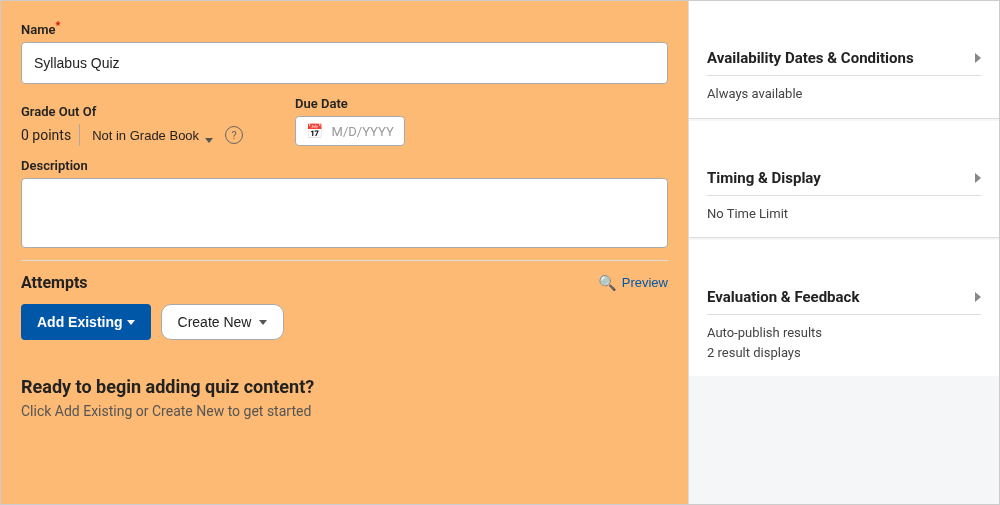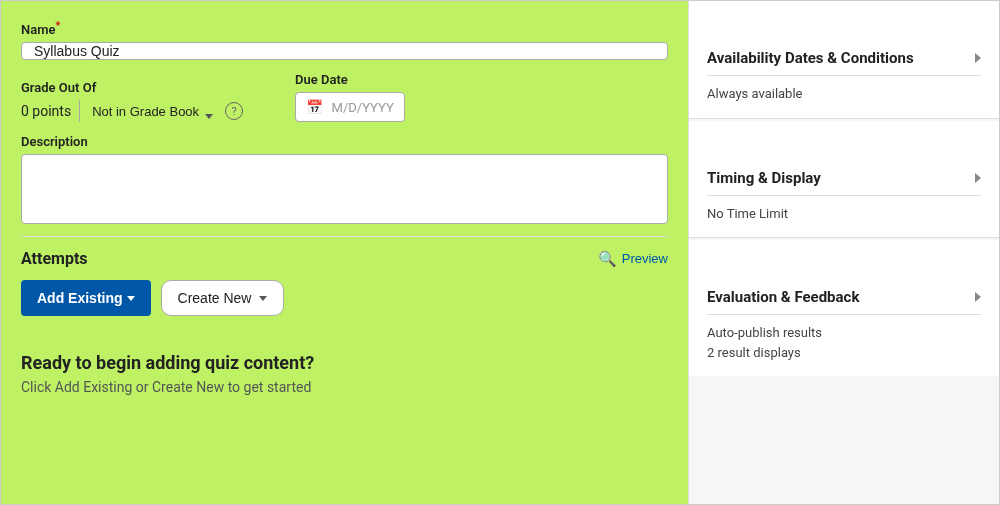--- a/index.html
+++ b/index.html
@@ -7,21 +7,21 @@
       font-family: -apple-system, BlinkMacSystemFont, 'Segoe UI', Roboto, sans-serif;
       background: #f0f0f0;
       display: flex;
       justify-content: center;
       align-items: center;
       min-height: 100vh;
     }
     .outer-container {
       width: 1000px;
       height: 505px;
-      background: #bef264;
+      background: #fdba74;
       border: 1px solid #ccc;
       display: flex;
       overflow: hidden;
     }
     
     .left-panel {
       flex: 1;
       padding: 18px 20px 16px 20px;
       display: flex;
       flex-direction: column;
@@ -37,21 +37,21 @@
     .field-label {
       font-size: 13px;
       font-weight: 600;
       color: #222;
     }
     .field-label sup {
       color: #c00;
     }
     .text-input {
       width: 100%;
-      padding: 0 12px;
+      padding: 12px 12px;
       border: 1px solid #aaa;
       border-radius: 4px;
       font-size: 14px;
       color: #222;
       outline: none;
     }
     .grade-section {
       display: flex;
       flex-direction: column;
       gap: 5px;

